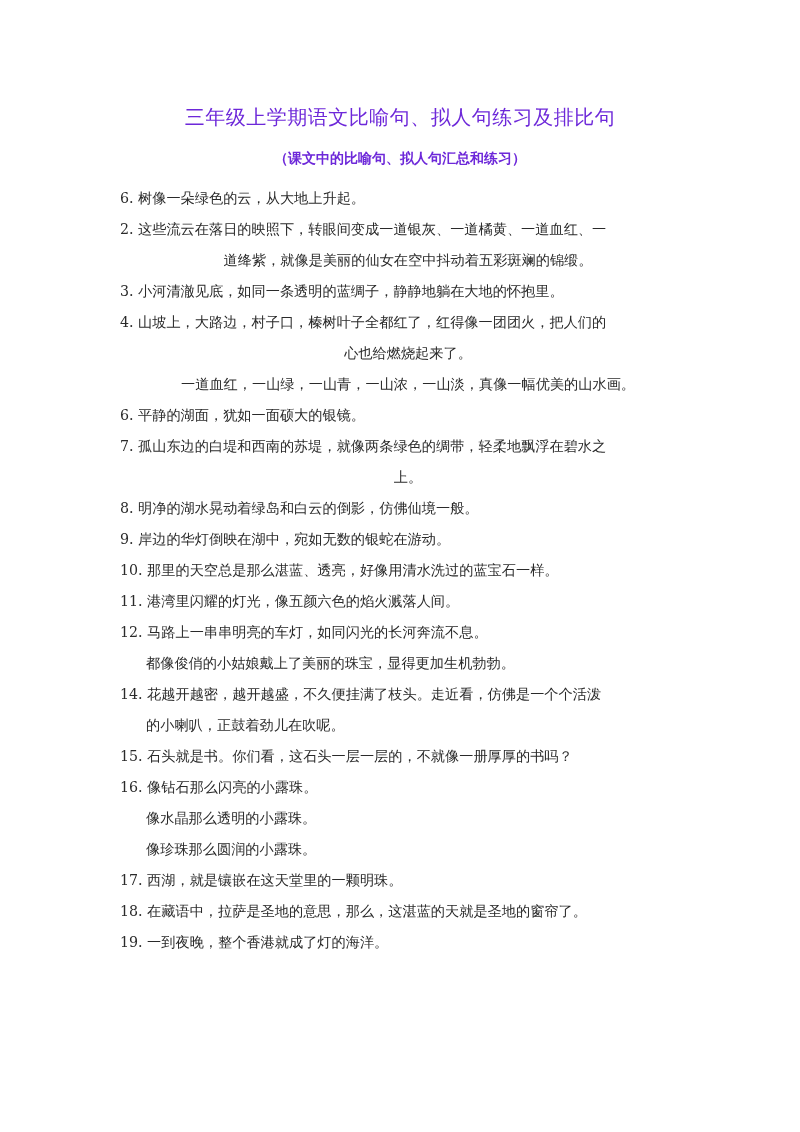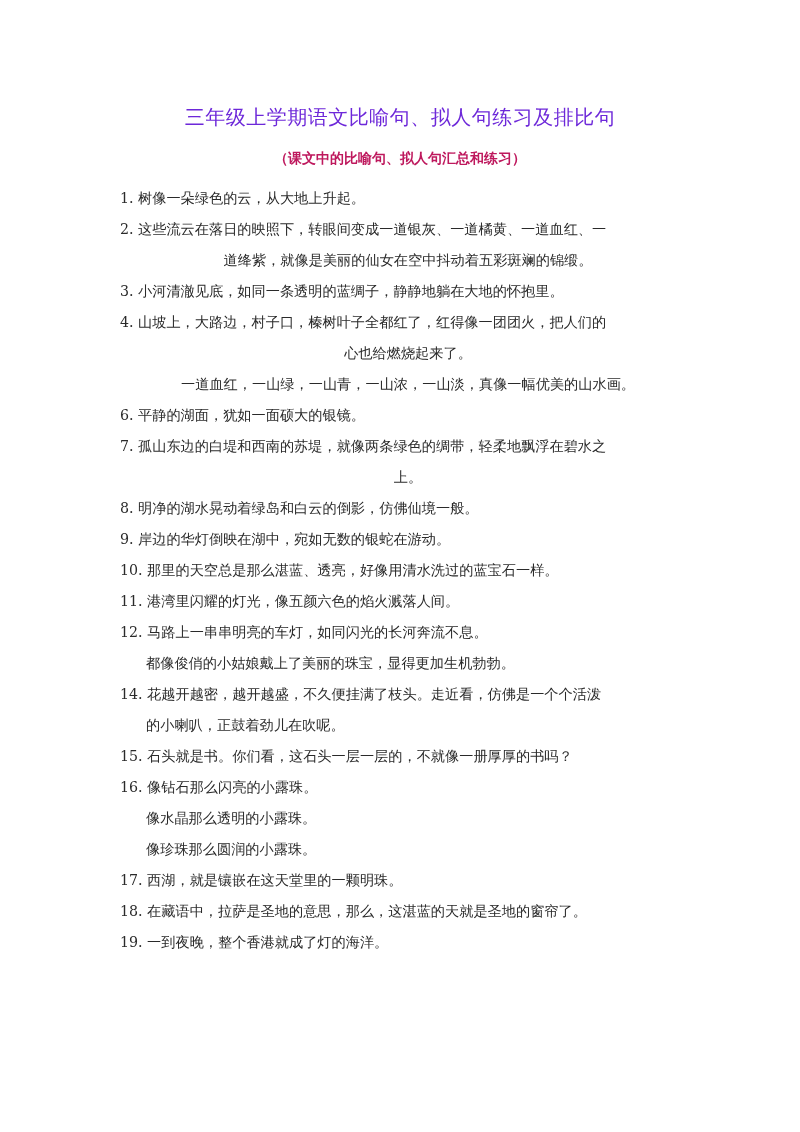--- a/index.html
+++ b/index.html
@@ -4,36 +4,36 @@
 <style>
   html, body { margin:0; padding:0; background:#ffffff; }
   body { width:800px; height:1132px; position:relative; overflow:hidden;
          font-family:"DejaVu Serif","Liberation Serif",serif; color:#222; }
   .page { position:absolute; left:0; top:0; width:800px; height:1132px; }
   .title { position:absolute; top:104px; left:0; width:800px; text-align:center;
            font-family:"Liberation Sans","DejaVu Sans",sans-serif;
            font-size:20px; letter-spacing:0.5px; color:#6d28d9; }
   .subtitle { position:absolute; top:150px; left:0; width:800px; text-align:center;
               font-family:"DejaVu Sans","Liberation Sans",sans-serif;
-              font-size:14px; font-weight:bold; color:#be185d; }
+              font-size:14px; font-weight:bold; color:#6d28d9; }
   .list { position:absolute; top:183px; left:120px; width:556px; }
   .item { font-size:14.2px; line-height:31px; color:#2a2a2a; }
   .line { white-space:nowrap; overflow:hidden; display:block; height:31px; }
   .cont { padding-left:20px;text-align:center; }
   .cont2 { padding-left:26px; }
 </style>
 </head>
 <body>
 
 <div class="page">
   <div class="title">三年级上学期语文比喻句、拟人句练习及排比句</div>
   <div class="subtitle">（课文中的比喻句、拟人句汇总和练习）</div>
   <div class="list" id="item-list">
       <div class="item">
-        <span class="line">1. 树像一朵绿色的云，从大地上升起。</span>
+        <span class="line">6. 树像一朵绿色的云，从大地上升起。</span>
       </div>
       <div class="item">
         <span class="line">2. 这些流云在落日的映照下，转眼间变成一道银灰、一道橘黄、一道血红、一</span>
         <span class="line cont">道绛紫，就像是美丽的仙女在空中抖动着五彩斑斓的锦缎。</span>
       </div>
       <div class="item">
         <span class="line">3. 小河清澈见底，如同一条透明的蓝绸子，静静地躺在大地的怀抱里。</span>
       </div>
       <div class="item">
         <span class="line">4. 山坡上，大路边，村子口，榛树叶子全都红了，红得像一团团火，把人们的</span>

